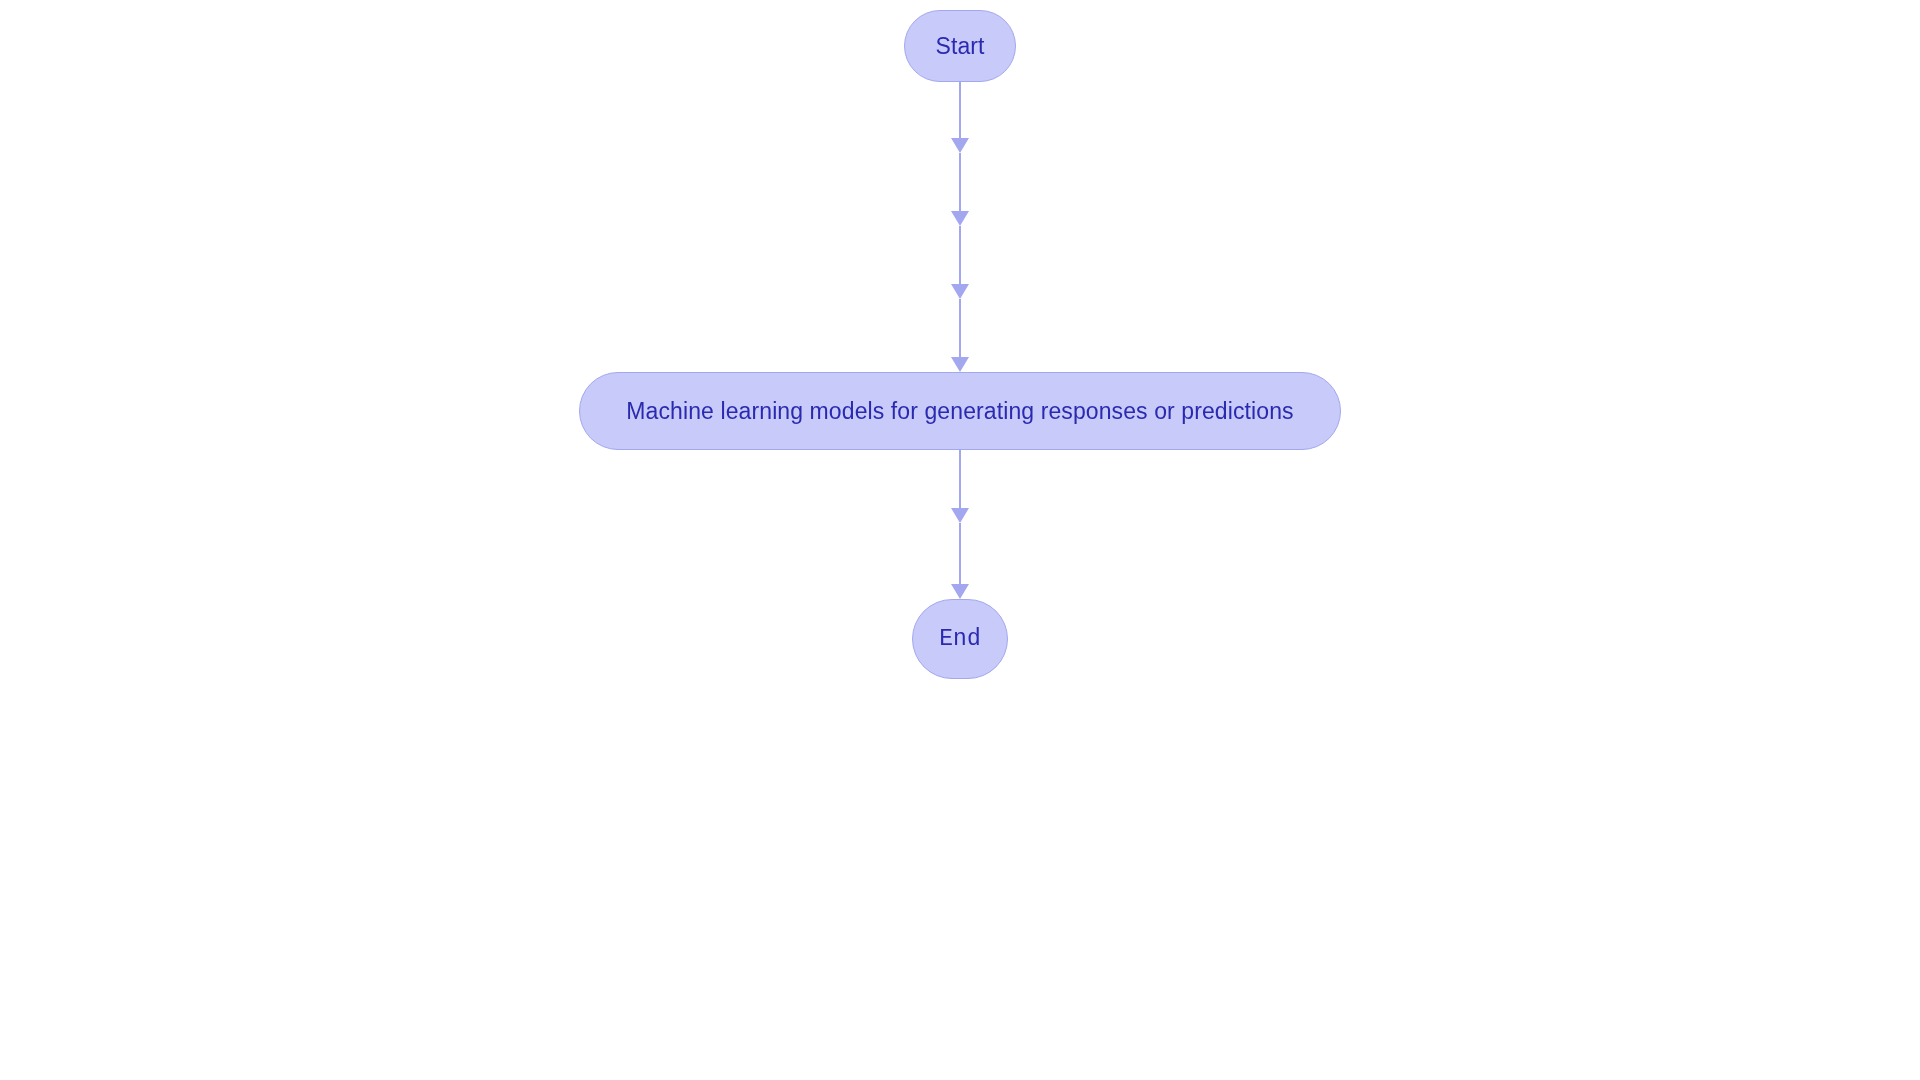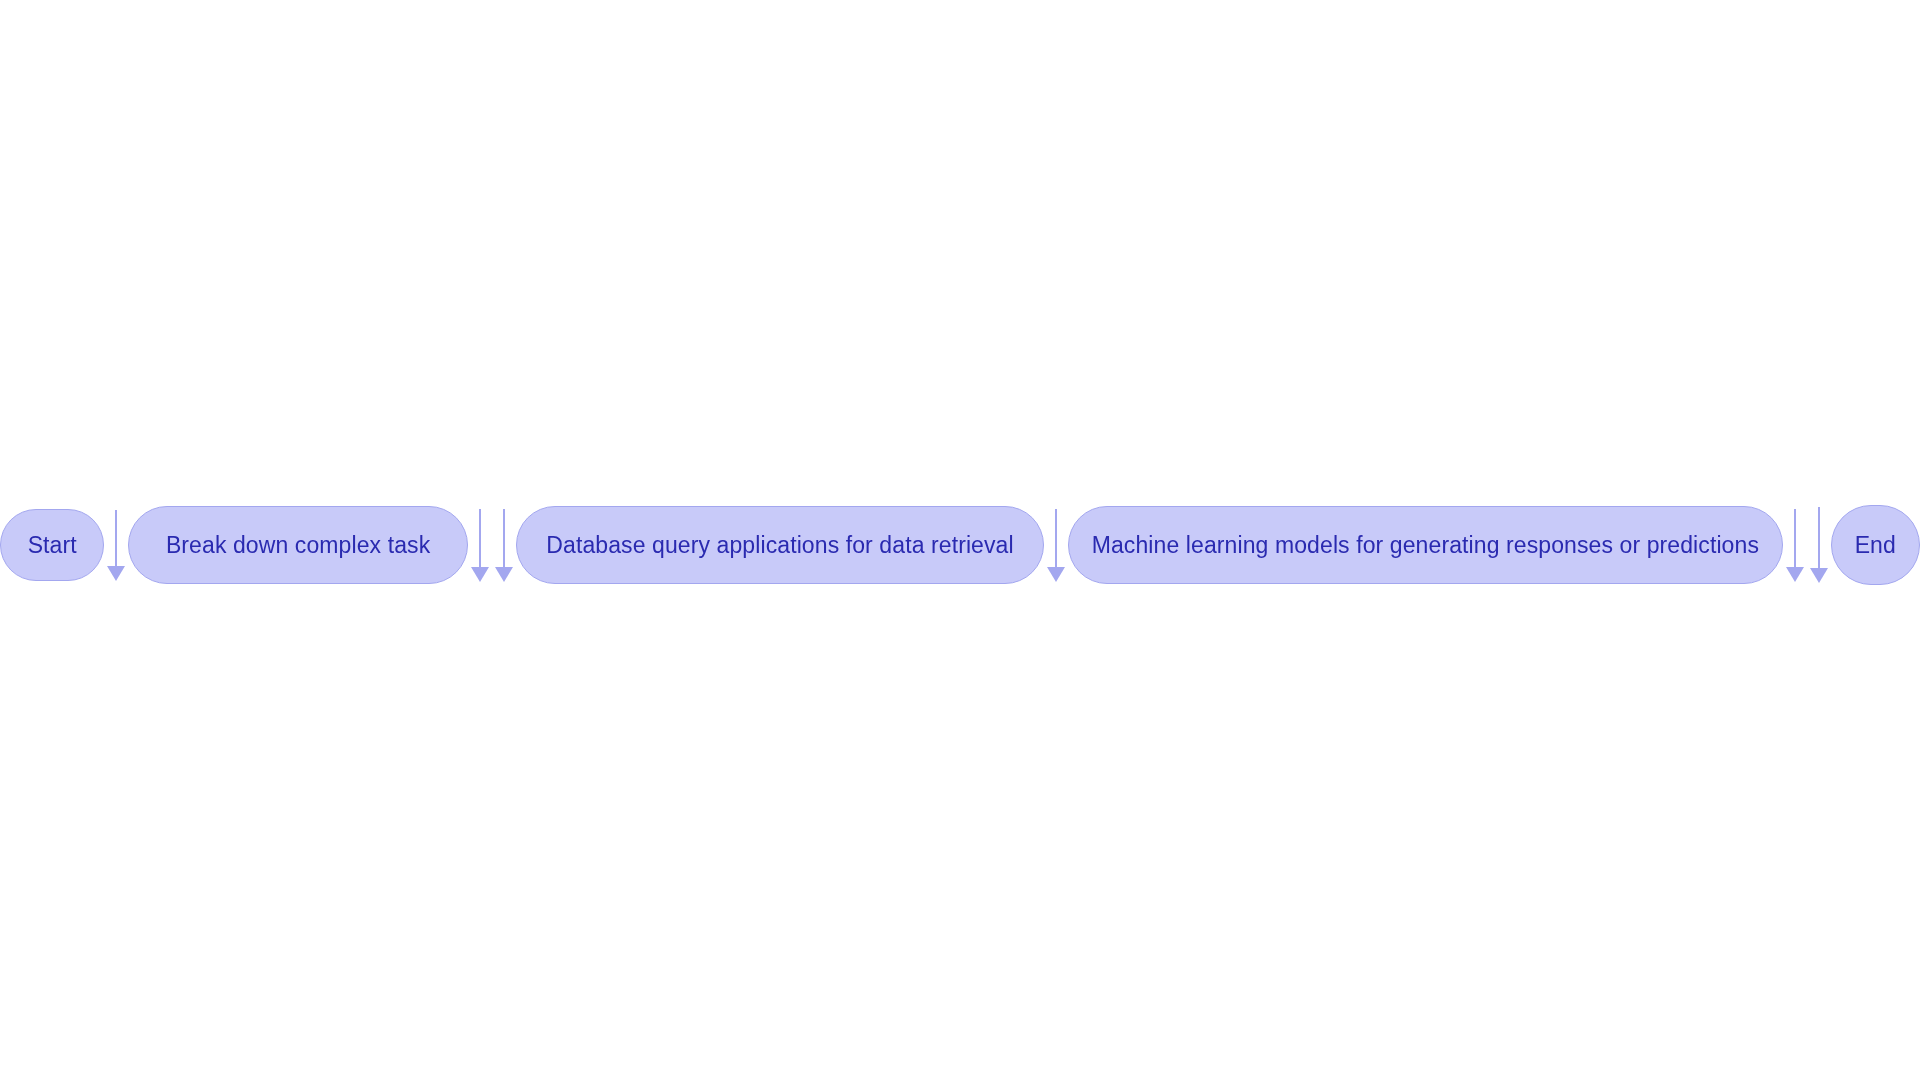--- a/index.html
+++ b/index.html
@@ -22,21 +22,21 @@
     background: #ffffff;
   }
 
   .flow-column {
     position: absolute;
     left: 0;
     top: 0;
     width: 1920px;
     height: 1080px;
     display: flex;
-    flex-direction: row;
+    flex-direction: column;
     align-items: center;
     justify-content: flex-start;
     padding-top: 10px;
     box-sizing: border-box;
   }
 
   
   .node {
     position: relative;
     display: flex;
@@ -66,20 +66,21 @@
     height: 72px;
     border-radius: 999px;
   }
   .node.terminal .node-label {
     font-size: 23px;
   }
 
   .node.terminal.end {
     width: 96px;
     height: 80px;
+    font-family: Liberation Mono, monospace;
   }
 
   
   .node.process {
     height: 78px;
     padding: 0 42px;
     border-radius: 999px;
   }
 
   .node.process.n1 { min-width: 310px; }
@@ -143,38 +144,32 @@
 
     <div class="node terminal start">
       <span class="node-label">Start</span>
     </div>
 
     <div class="connector c1">
       <span class="conn-line"></span>
       <span class="conn-arrow"></span>
     </div>
 
-    <div class="node process n1">
-      <span class="node-label">Break down complex task</span>
-    </div>
 
     <div class="connector c2">
       <span class="conn-line"></span>
       <span class="conn-arrow"></span>
     </div>
 
 
     <div class="connector c3">
       <span class="conn-line"></span>
       <span class="conn-arrow"></span>
     </div>
 
-    <div class="node process n3">
-      <span class="node-label">Database query applications for data retrieval</span>
-    </div>
 
     <div class="connector c4">
       <span class="conn-line"></span>
       <span class="conn-arrow"></span>
     </div>
 
     <div class="node process n4">
       <span class="node-label">Machine learning models for generating responses or predictions</span>
     </div>
 

